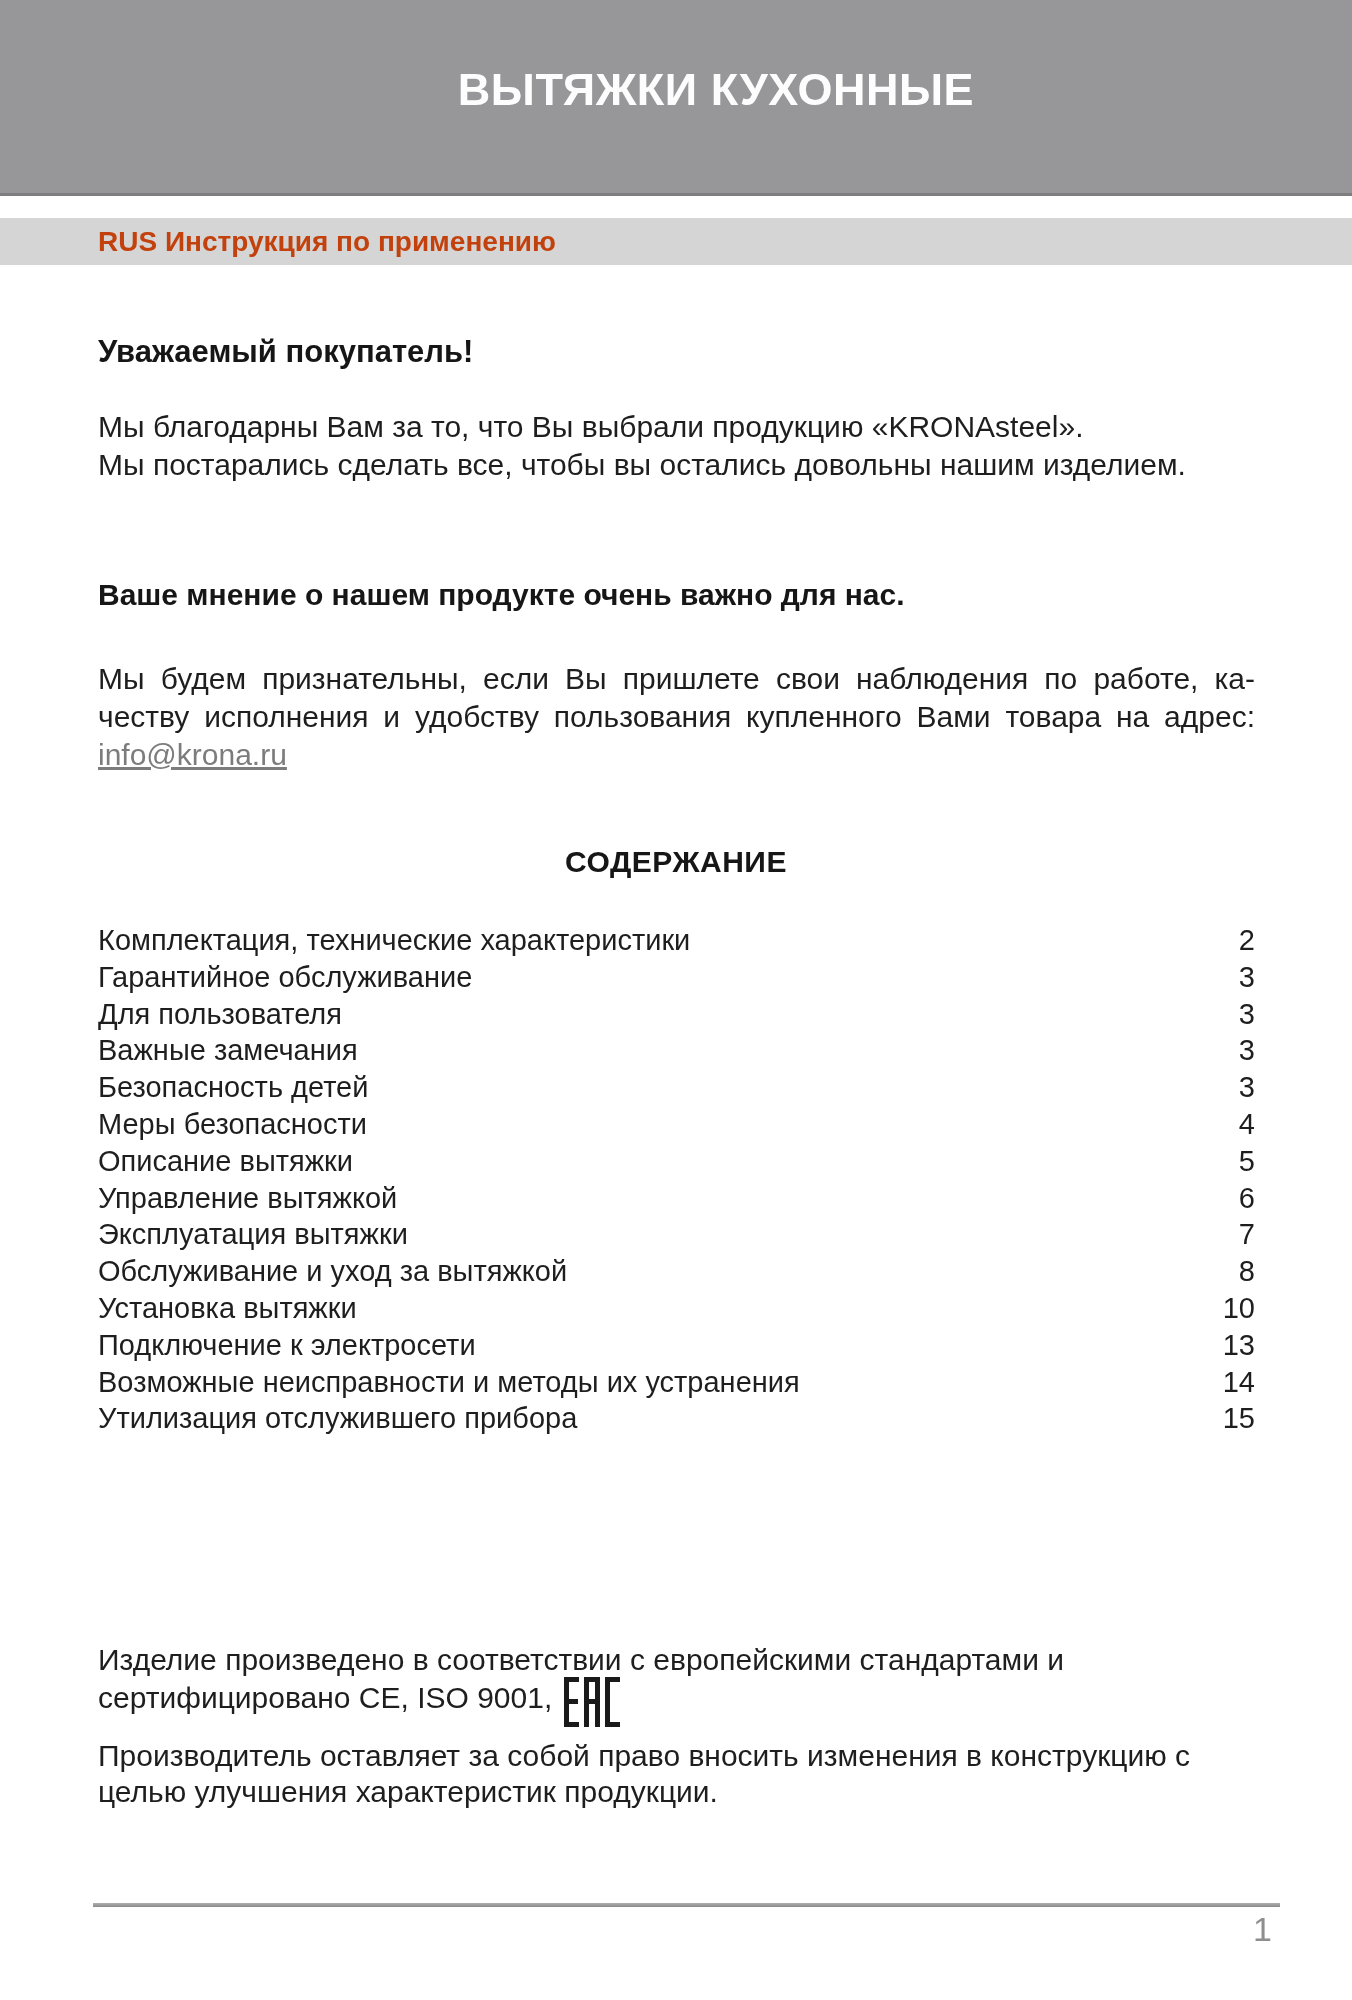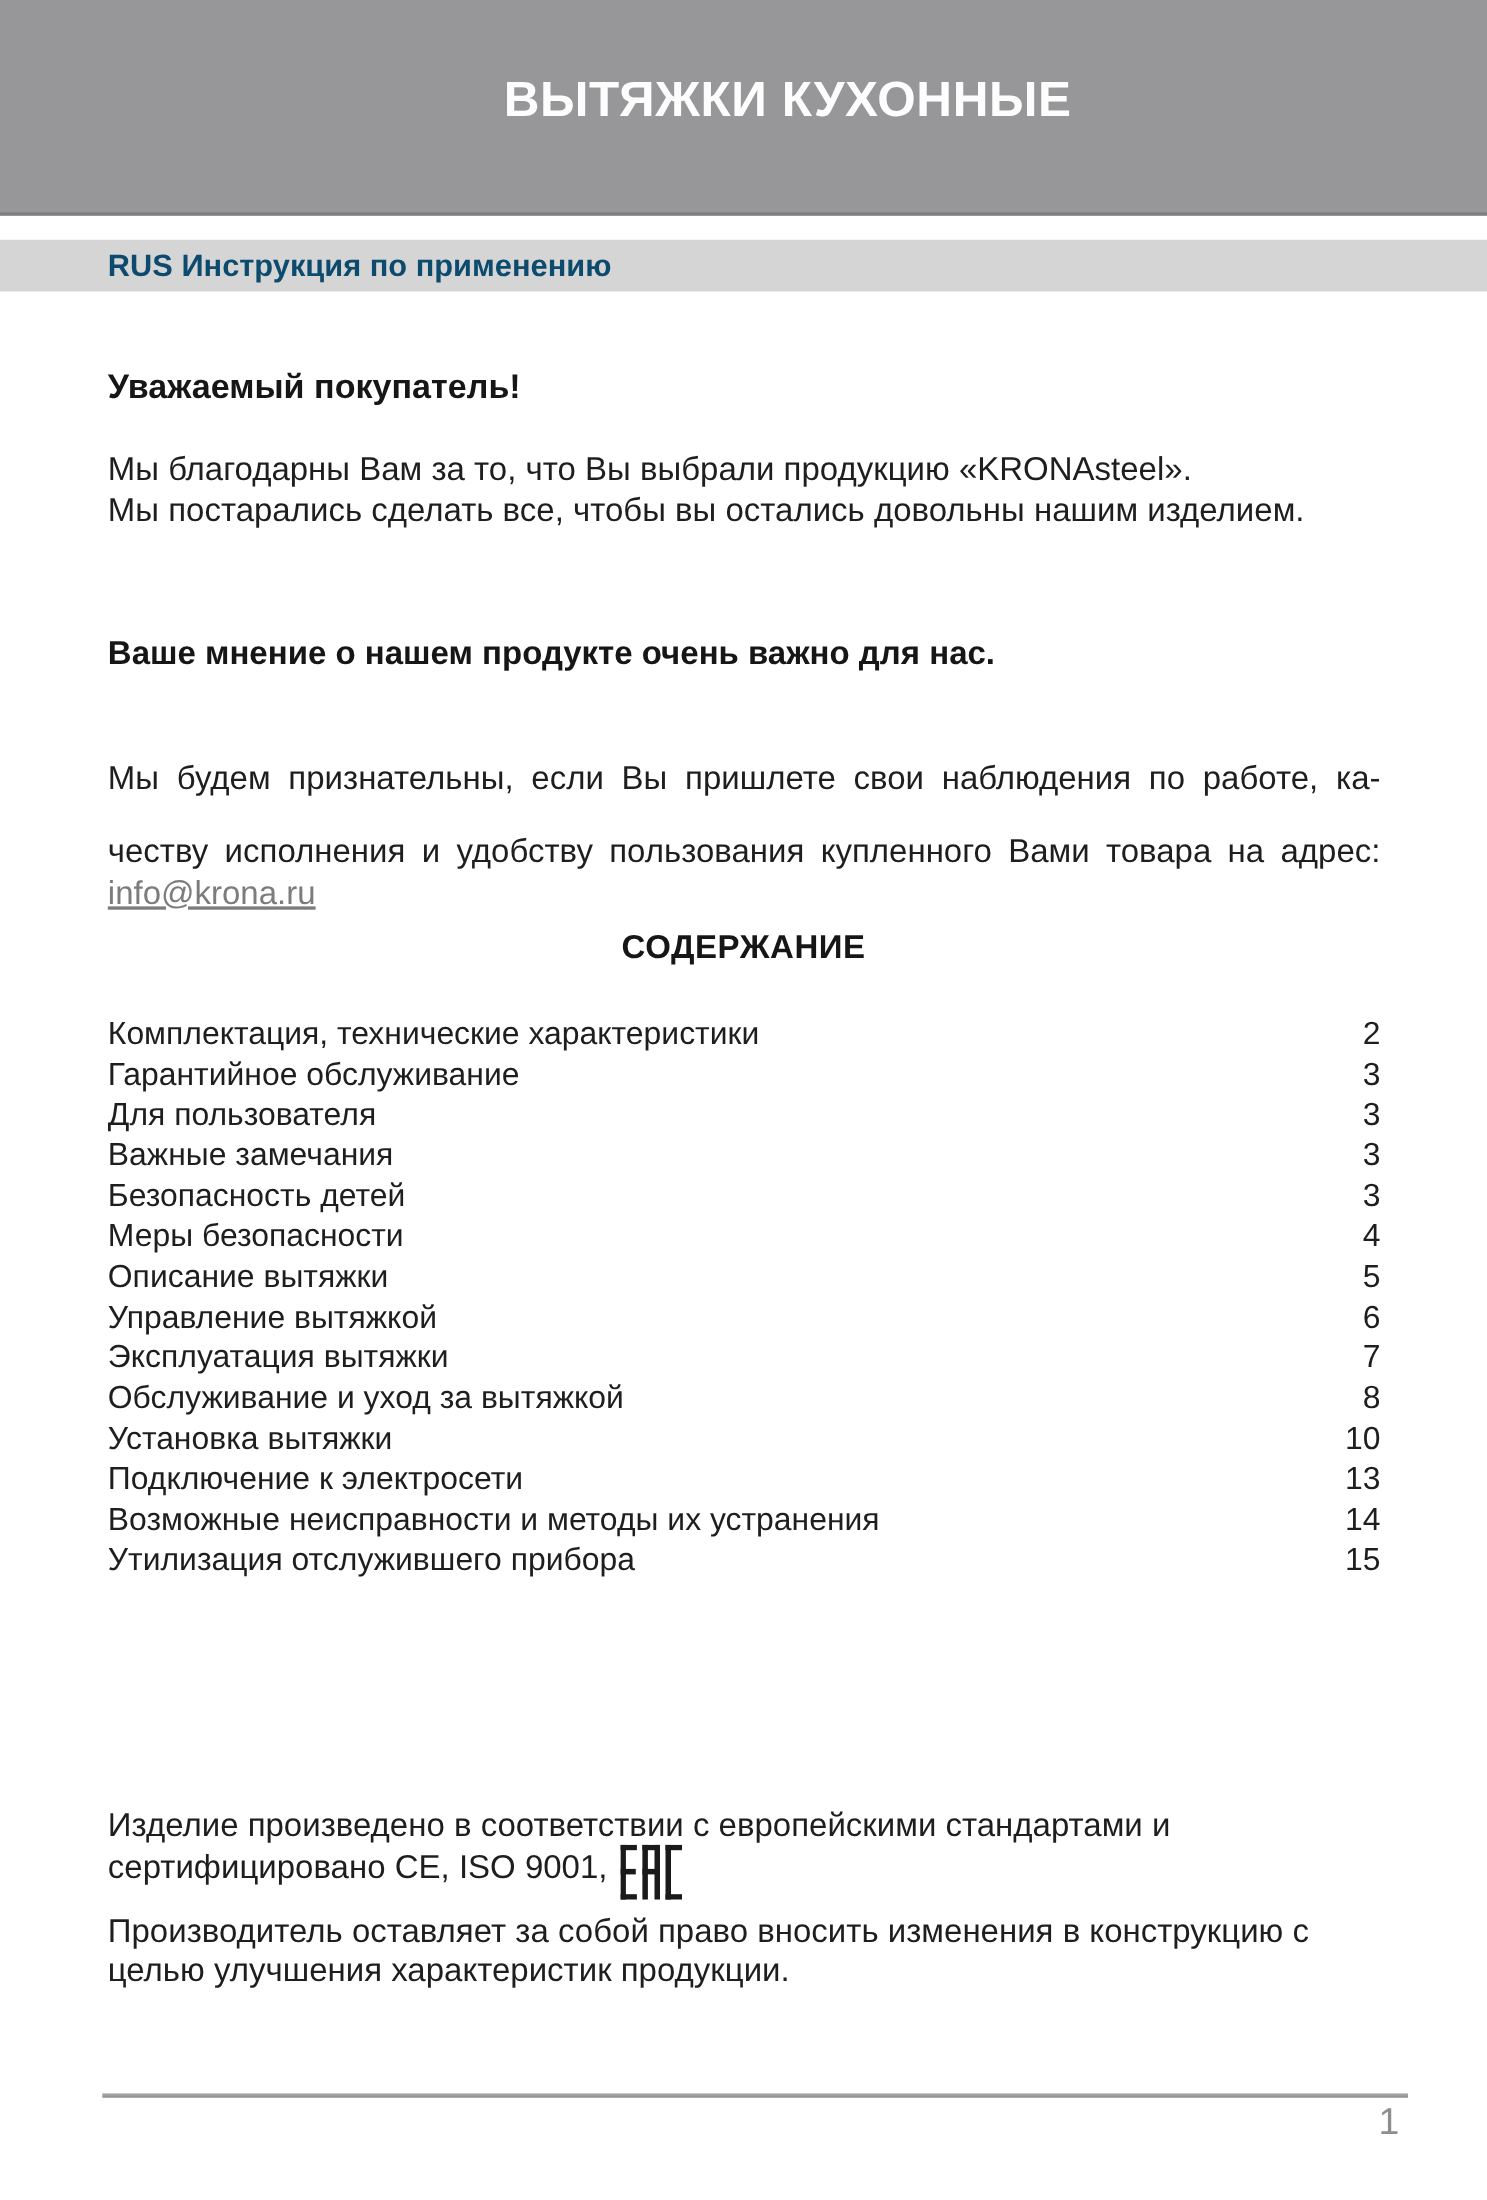--- a/index.html
+++ b/index.html
@@ -27,32 +27,32 @@
     margin-top: -14px;
   }
 
   
   .langbar {
     position: absolute; top: 218px; left: 0; right: 0; height: 47px;
     background: #d5d5d5;
     display: flex; align-items: center;
   }
   .langbar-text {
-    margin-left: 98px; font-size: 28px; font-weight: bold; color: #0c4a6e;
+    margin-left: 98px; font-size: 28px; font-weight: bold; color: #c2410c;
   }
 
   .h-block { position: absolute; left: 98px; font-weight: bold; color: #161616; }
   .h-greeting { top: 334px; font-size: 31px; }
   .h-opinion  { top: 578px; font-size: 30px; }
 
   .p-block { position: absolute; left: 98px; width: 1157px; font-size: 30px; line-height: 38px; color: #1e1e1e; }
   .p-greeting { top: 408px; }
   .p-feedback { top: 660px; }
   .line { white-space: nowrap; }
-  .line-justify { white-space: normal; text-align: justify; text-align-last: justify; margin-top: 29px; }
+  .line-justify { white-space: normal; text-align: justify; text-align-last: justify; }
   .email-line { color: #7c7c7c; text-decoration: underline; }
 
   .toc-heading {
     position: absolute; top: 845px; left: 0; right: 0;
     text-align: center; font-size: 30px; font-weight: bold; color: #161616;
     letter-spacing: 0.5px;
   }
 
   .toc { position: absolute; top: 922px; left: 98px; width: 1157px; }
   .toc-row {

